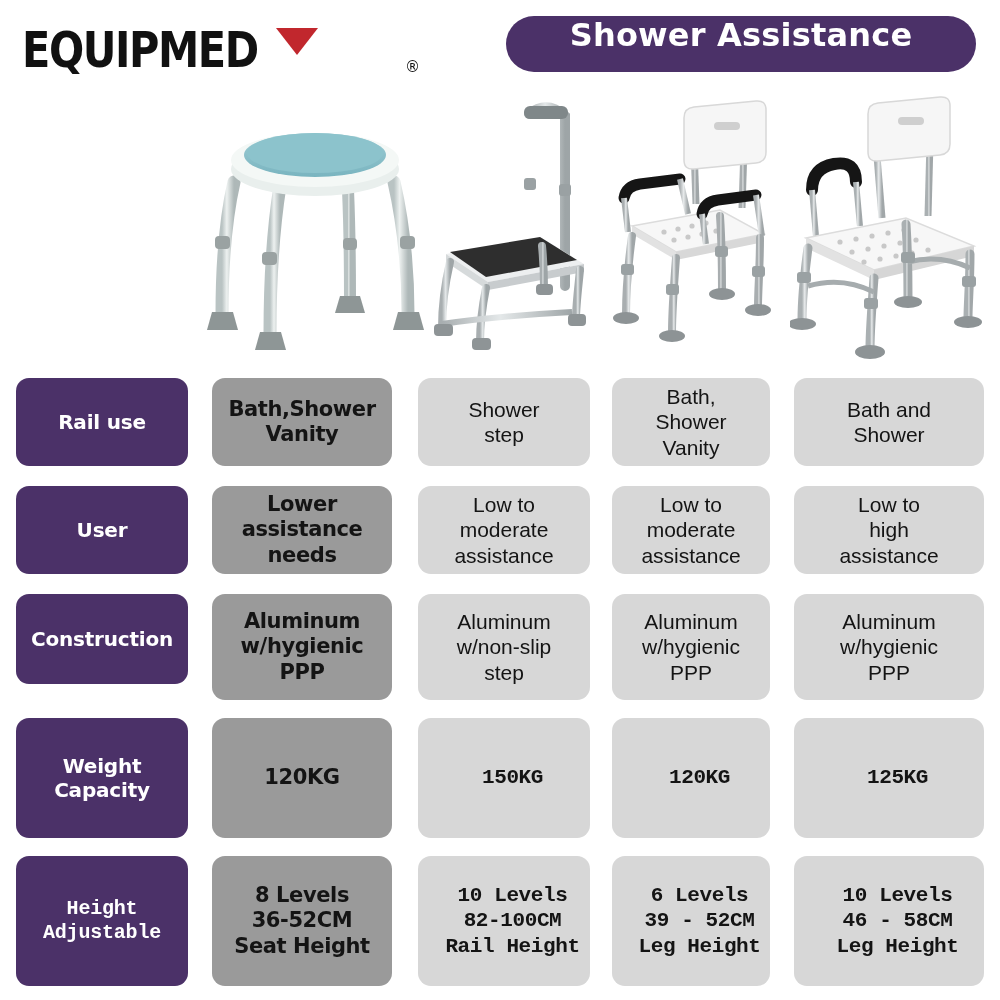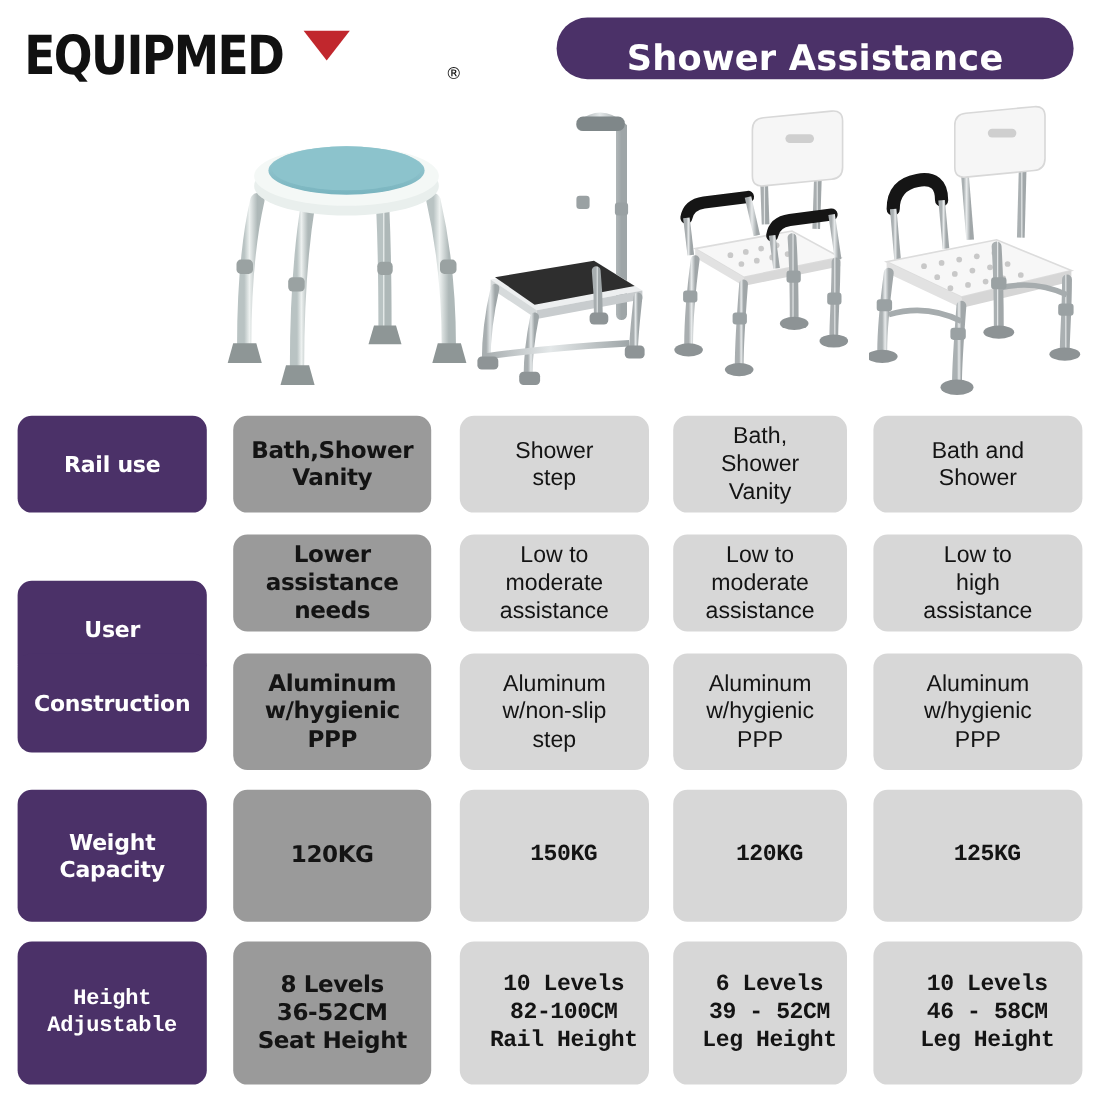--- a/index.html
+++ b/index.html
@@ -59,21 +59,21 @@
   }
 
   #title-banner {
     position: absolute;
     left: 506px; top: 16px;
     width: 470px;
     height: 56px;
     background: #4B3168;
     border-radius: 28px;
     display: flex;
-    align-items: flex-end;
+    align-items: flex-start;
     justify-content: center;
   }
   #title-banner-text {
     color: #ffffff;
     font-family: "DejaVu Sans", sans-serif;
     font-weight: 700;
     font-size: 32px;
     letter-spacing: 0.2px;
     white-space: nowrap;
   }
@@ -388,21 +388,21 @@
 Shower
 Vanity</span>
     </div>
     <div class="cell cell-val col-3" style="left:794px;width:190px;height:88px;">
       <span class="vtext">Bath and
 Shower</span>
     </div>
   </div>
 
   <div class="trow" style="top:116px;height:88px;">
-    <div class="cell cell-label" style="left:16px;width:172px;height:88px;margin-top:42px;">
+    <div class="cell cell-label" style="left:16px;width:172px;height:88px;">
       <span class="vtext">User</span>
     </div>
     <div class="cell cell-val col-0" style="left:212px;width:180px;height:88px;">
       <span class="vtext">Lower
 assistance
 needs</span>
     </div>
     <div class="cell cell-val col-1" style="left:418px;width:172px;height:88px;">
       <span class="vtext">Low to
 moderate

